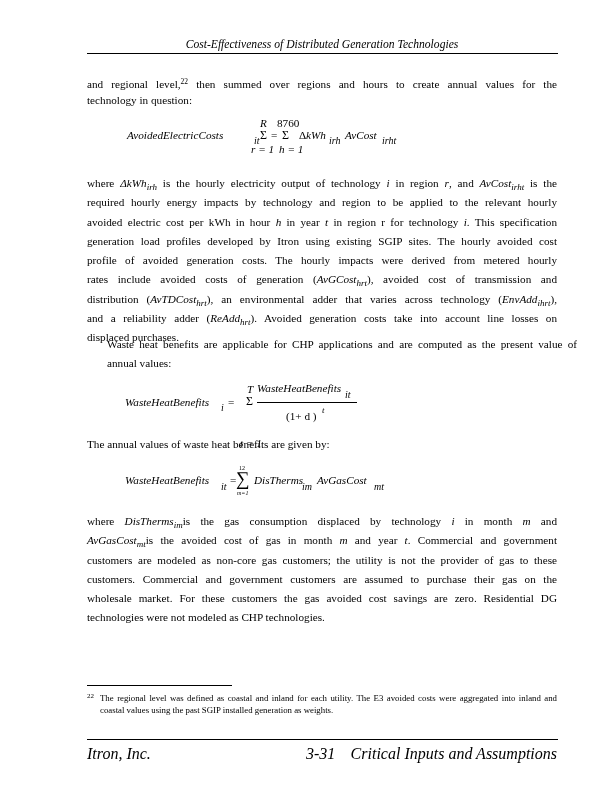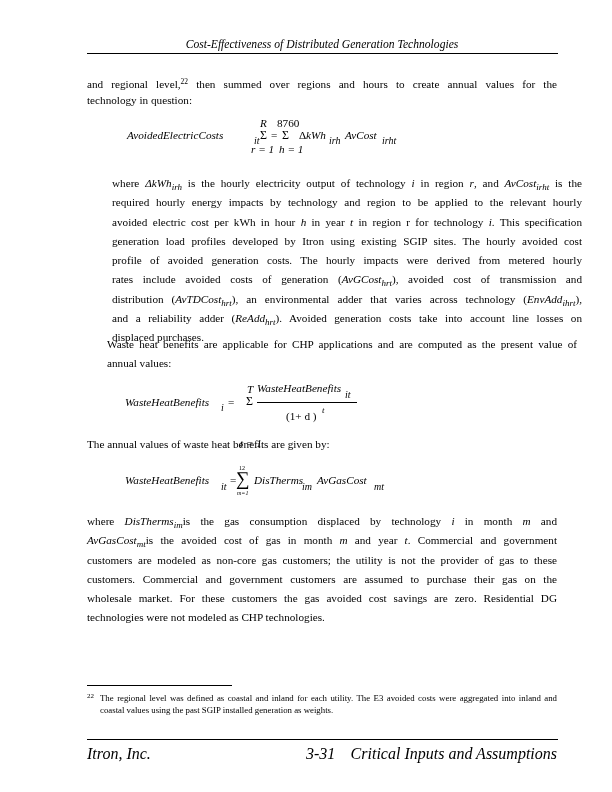--- a/index.html
+++ b/index.html
@@ -65,21 +65,21 @@
     <span class="up" style="left:261px; top:117px;">8760</span>
     <span class="up sig" style="left:266px; top:128px;">Σ</span>
     <span class="up" style="left:263px; top:143px;"><i>h = 1</i></span>
     <span class="up" style="left:283px; top:129px;"><span class="nm" style="font-style:normal">Δ</span></span>
     <span class="up it" style="left:290px; top:129px;">kWh</span>
     <span class="up it" style="left:313px; top:135px; font-size:10px;">irh</span>
     <span class="up it" style="left:329px; top:129px;">AvCost</span>
     <span class="up it" style="left:366px; top:135px; font-size:10px;">irht</span>
   </div>
 
-  <div class="para" style="top:174px;margin-left:25px;">
+  <div class="para" style="top:174px;">
     <span class="ln"><span>where </span><i class="v">ΔkWh</i><sub class="s">irh</sub><span> is the hourly electricity output of technology </span><i class="v">i</i><span> in region </span><i class="v">r</i><span>, and </span><i class="v">AvCost</i><sub class="s">irht</sub><span> is the</span></span>
     <span class="ln">required hourly energy impacts by technology and region to be applied to the relevant hourly</span>
     <span class="ln"><span>avoided electric cost per kWh in hour </span><i class="v">h</i><span> in year </span><i class="v">t</i><span> in region r for technology </span><i class="v">i</i><span>.  This specification</span></span>
     <span class="ln">generation load profiles developed by Itron using existing SGIP sites.  The hourly avoided cost</span>
     <span class="ln">profile of avoided generation costs.  The hourly impacts were derived from metered hourly</span>
     <span class="ln"><span>rates include avoided costs of generation (</span><i class="v">AvGCost</i><sub class="s">hrt</sub><span>), avoided cost of transmission and</span></span>
     <span class="ln"><span>distribution (</span><i class="v">AvTDCost</i><sub class="s">hrt</sub><span>), an environmental adder that varies across technology (</span><i class="v">EnvAdd</i><sub class="s">ihrt</sub><span>),</span></span>
     <span class="ln"><span>and a reliability adder (</span><i class="v">ReAdd</i><sub class="s">hrt</sub><span>).  Avoided generation costs take into account line losses on</span></span>
     <span class="ln last">displaced purchases.</span>
   </div>

